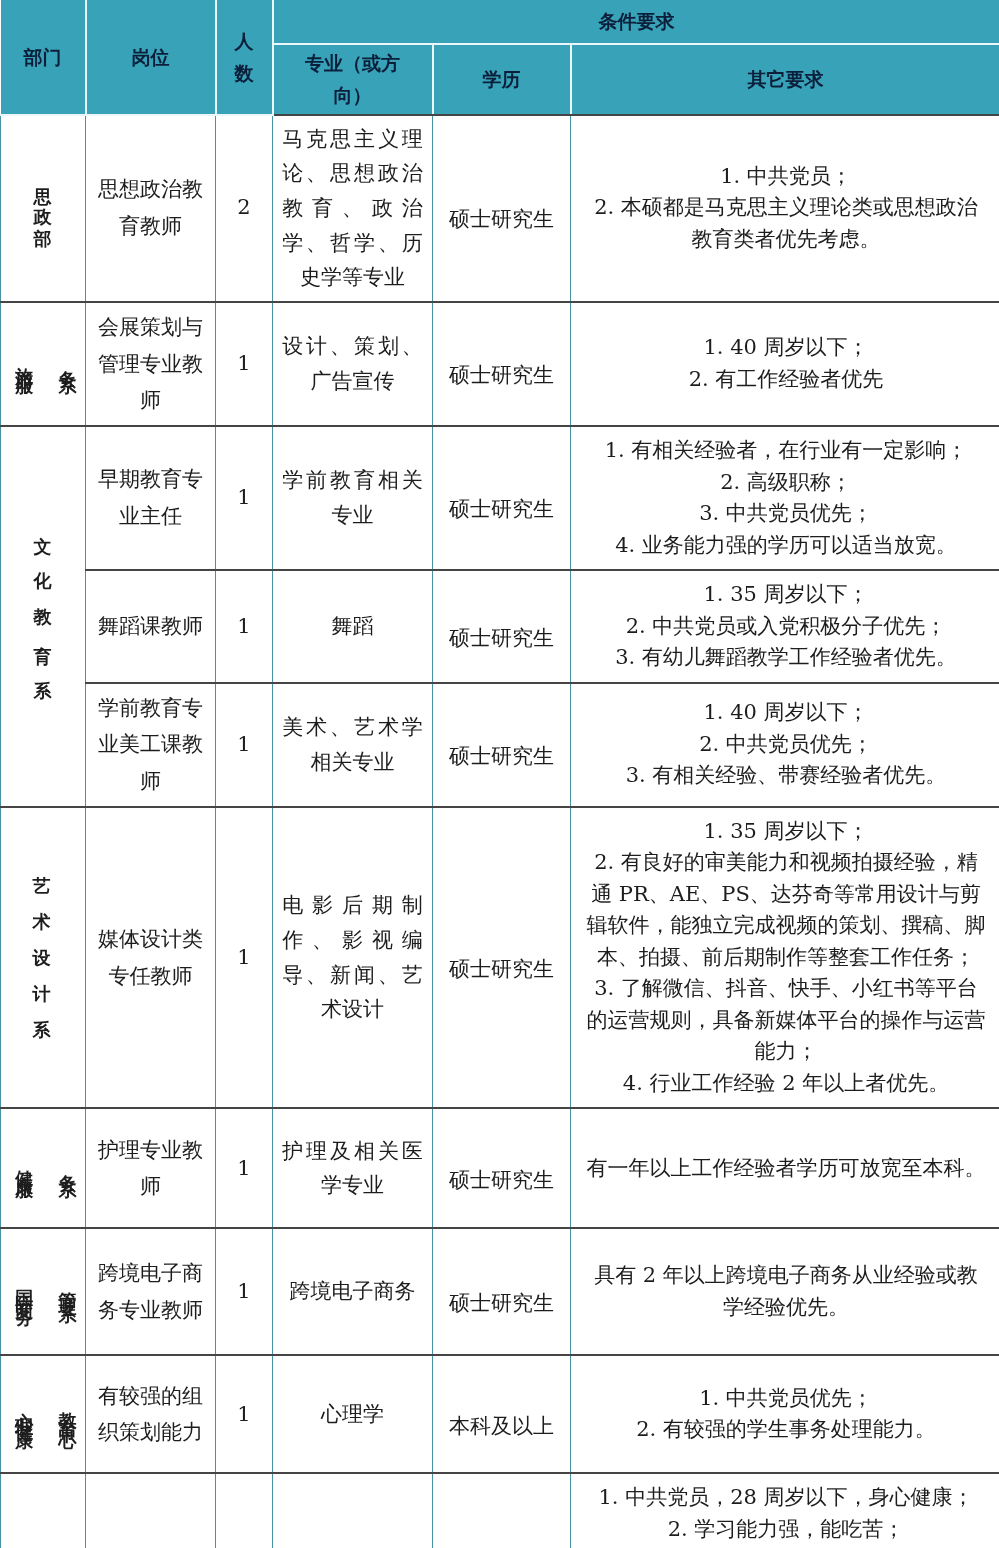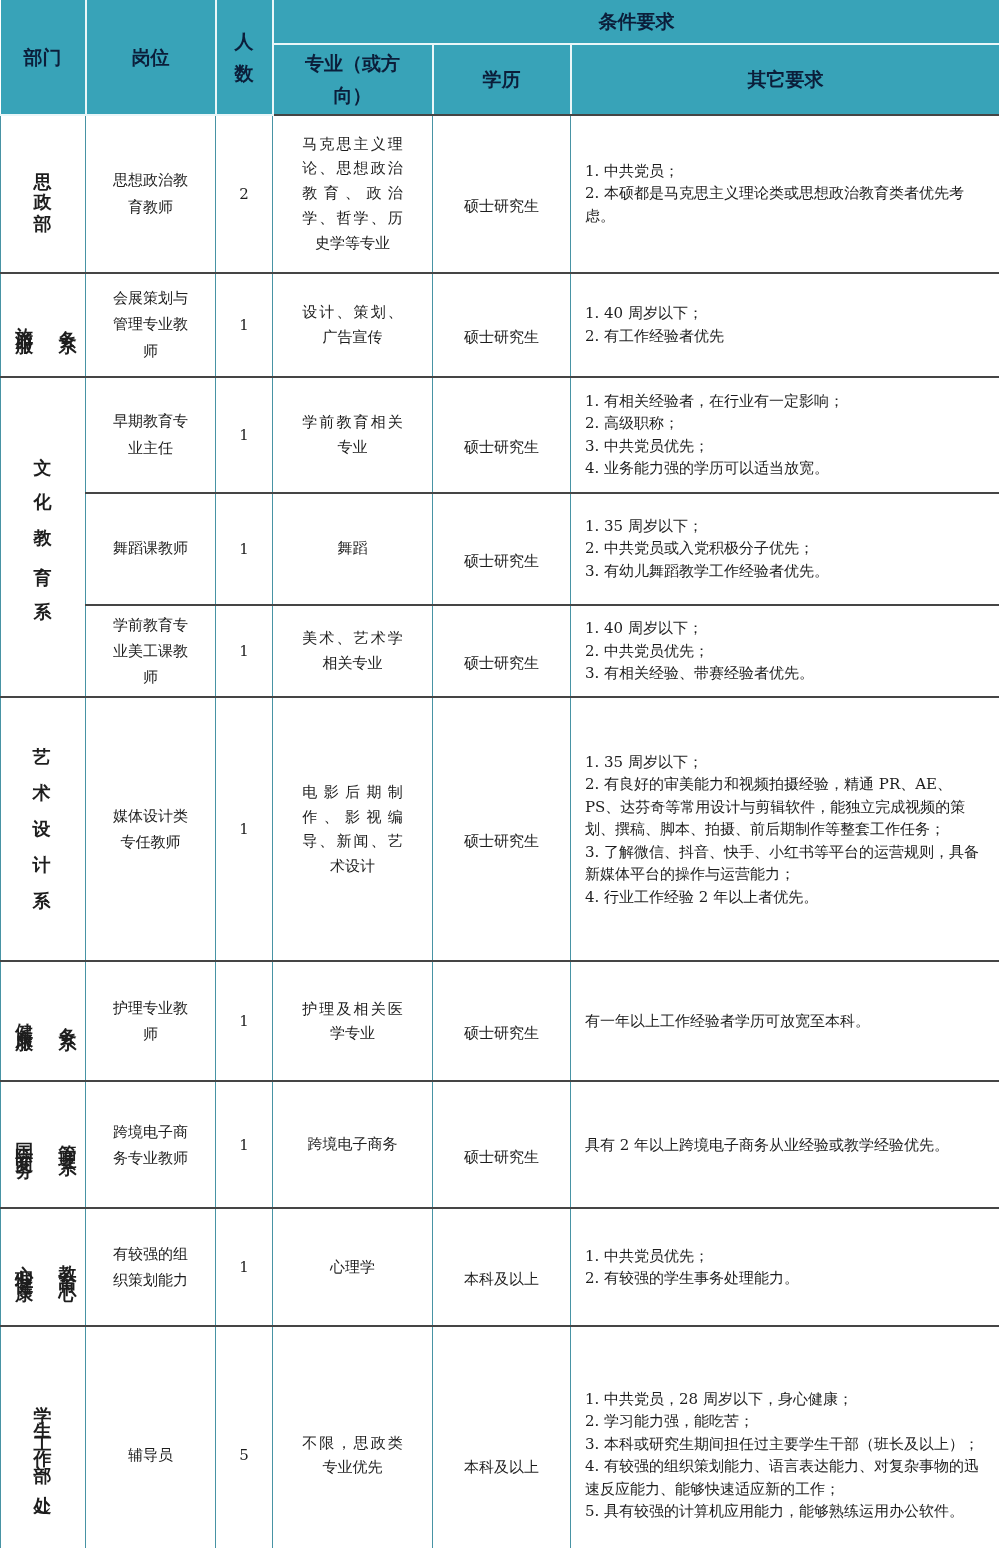--- a/index.html
+++ b/index.html
@@ -37,21 +37,21 @@
   tr.hr2 th:last-child{border-right:none;}
   tr.hr2 th{border-bottom:2.5px solid var(--grid_h);}
   th .narrow{display:inline-block;width:1.2em;line-height:1.7;}
   th .wrap5{display:inline-block;max-width:5.6em;line-height:1.7;}
   
   td{
     border-left:1.5px solid var(--grid_v);
     border-right:1.5px solid var(--grid_v);
     border-top:2.5px solid var(--grid_h);
     border-bottom:2.5px solid var(--grid_h);
-    font-size:15px;
+    font-size:21px;
     vertical-align:middle;text-align:center;
     padding:6px;
     line-height:1.6;
   }
   td:first-child{border-left:1.5px solid var(--grid_v);}
   table.recruit{border-bottom:2.5px solid var(--grid_h);}
   
   td.dept{font-weight:bold;font-size:18px;padding:2px;}
   .vt{
     writing-mode:vertical-lr;
@@ -64,21 +64,21 @@
   .vt.ls-lg{letter-spacing:20px;}
   .vt.ls-xl{letter-spacing:36px;}
   .vt.ls-md{letter-spacing:15px;}
   .dept-h{display:inline-block;width:2.3em;line-height:2;letter-spacing:3px;}
   
   .pos{display:inline-block;max-width:5.5em;line-height:1.75;}
   .major{display:inline-block;max-width:6.7em;line-height:1.65;text-align:justify;text-align-last:center;}
   .edu{display:inline-block;line-height:1.6;margin-top:24px;}
   
   td.other{
-    text-align:left;
+    text-align:center;
     padding:8px 12px 8px 14px;
     line-height:1.5;
     white-space:pre-line;
   }
 </style>
 </head>
 <body>
 
 <table class="recruit">
   <colgroup>

